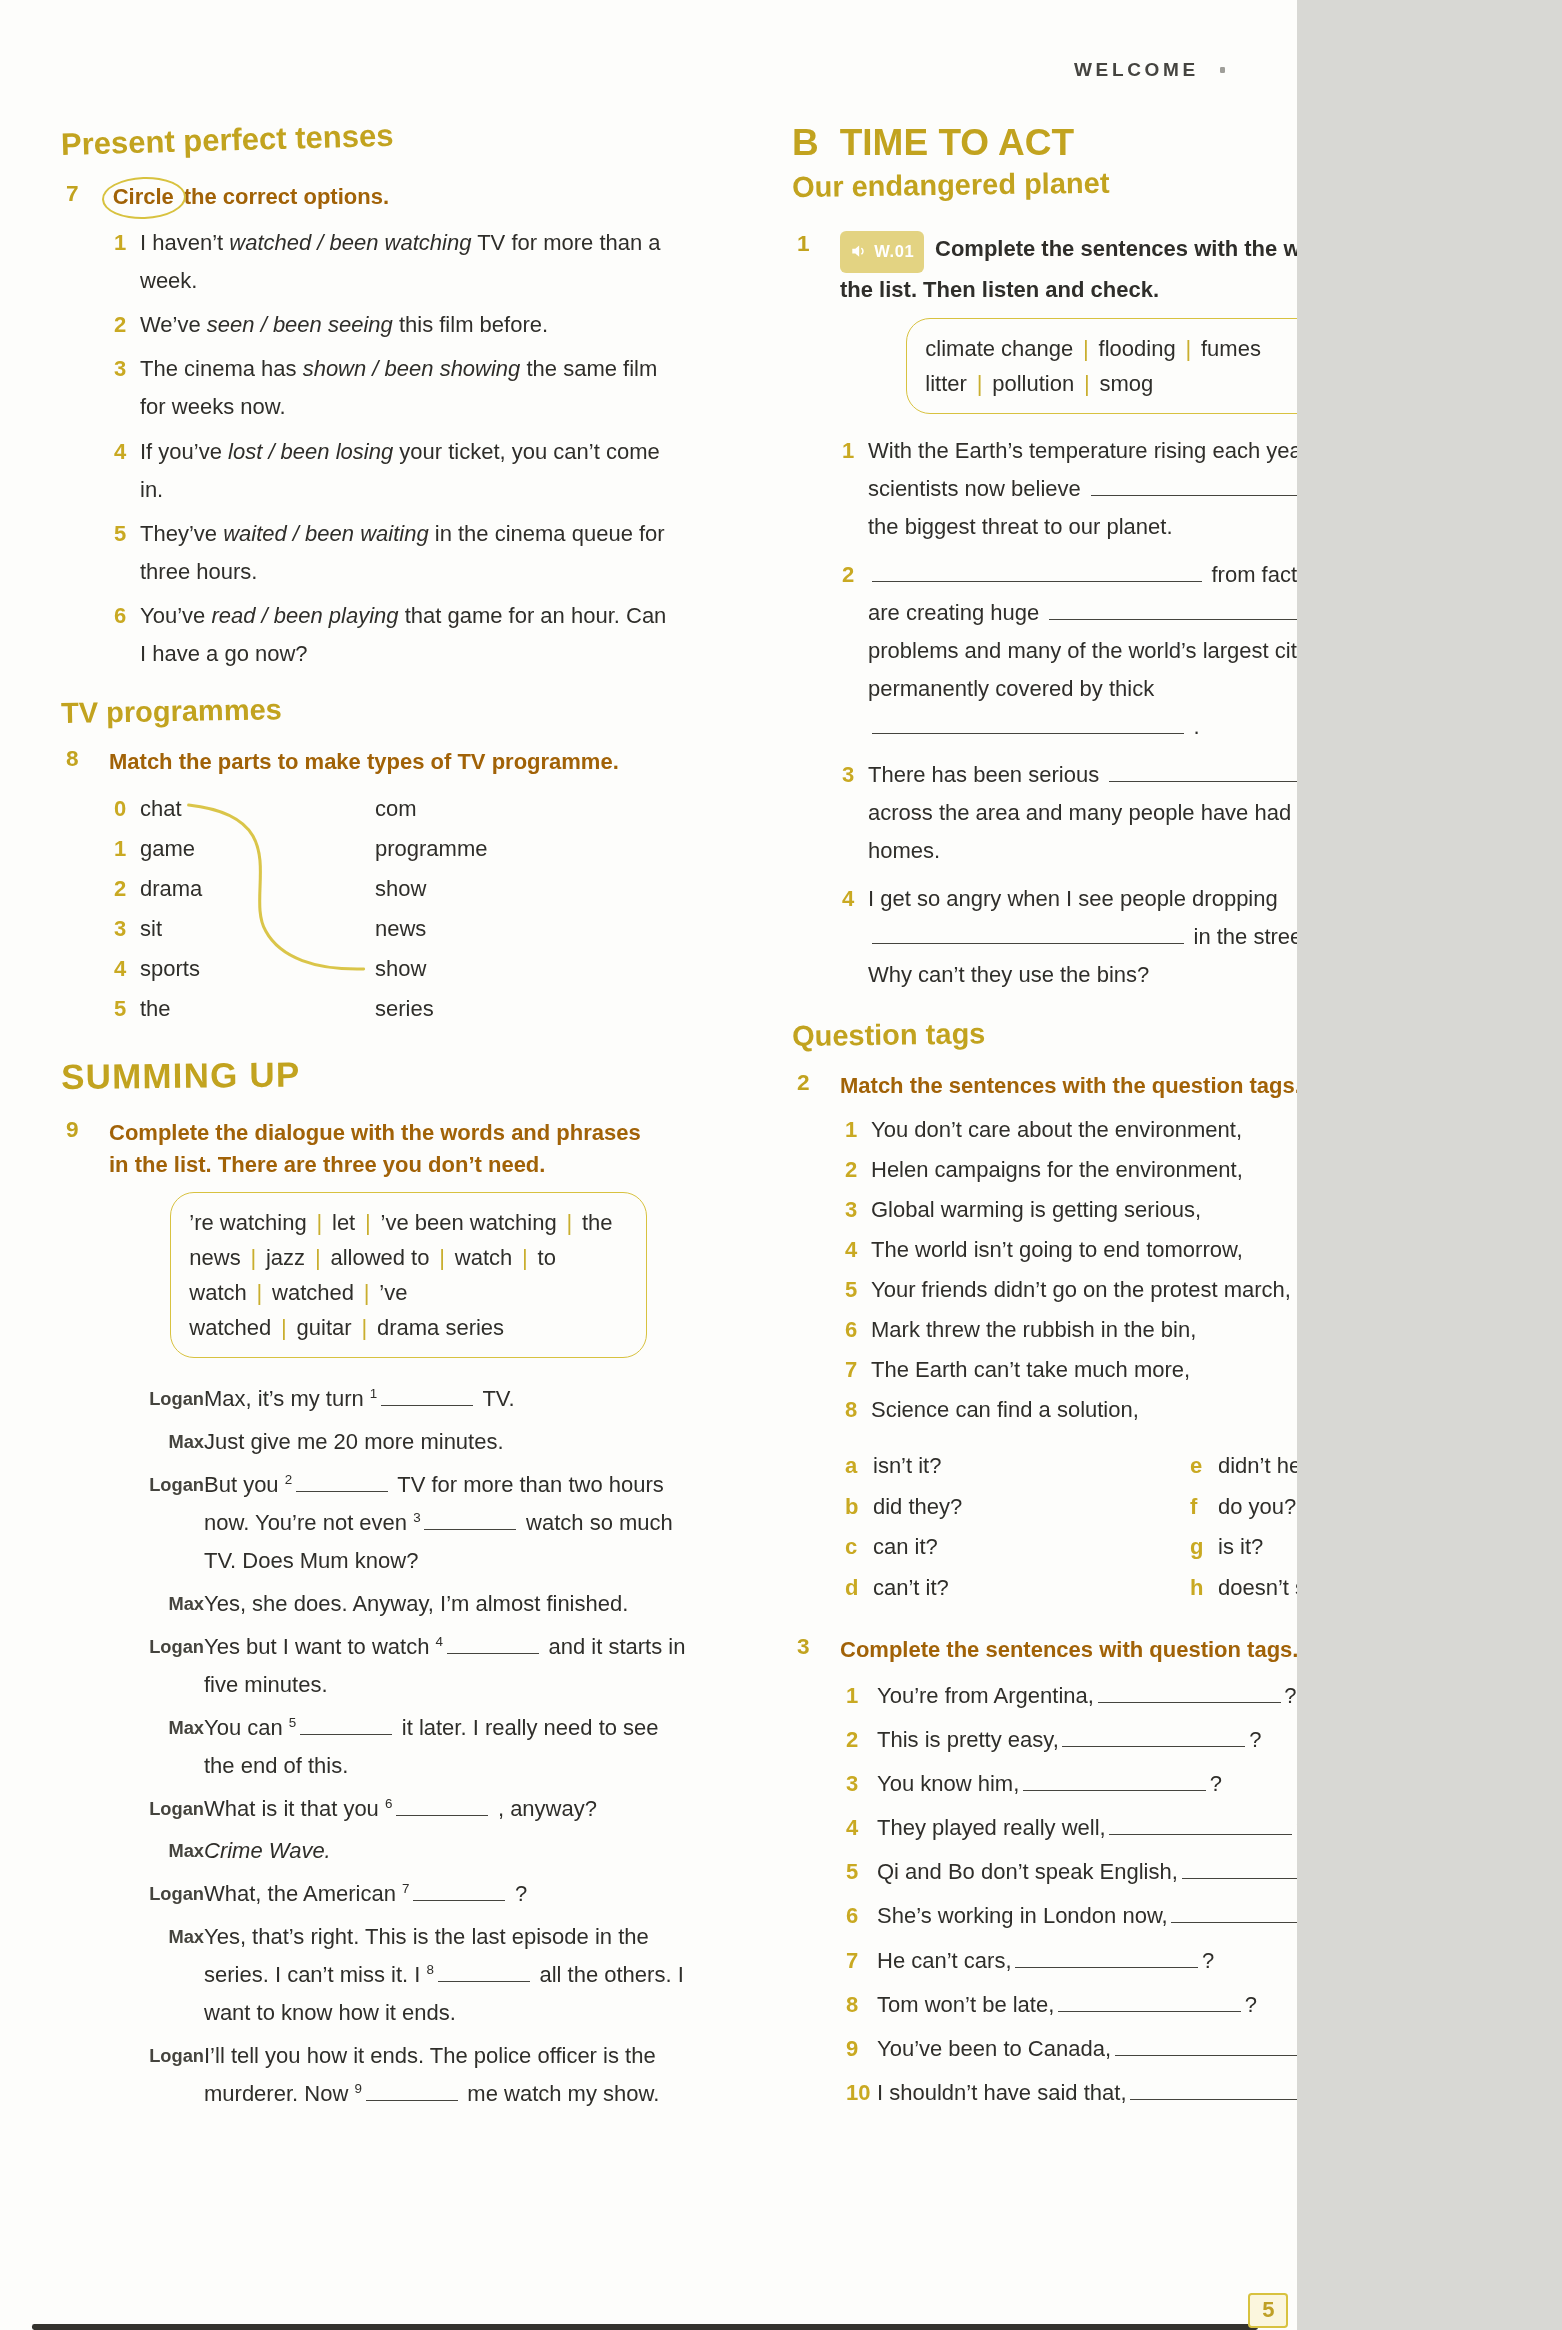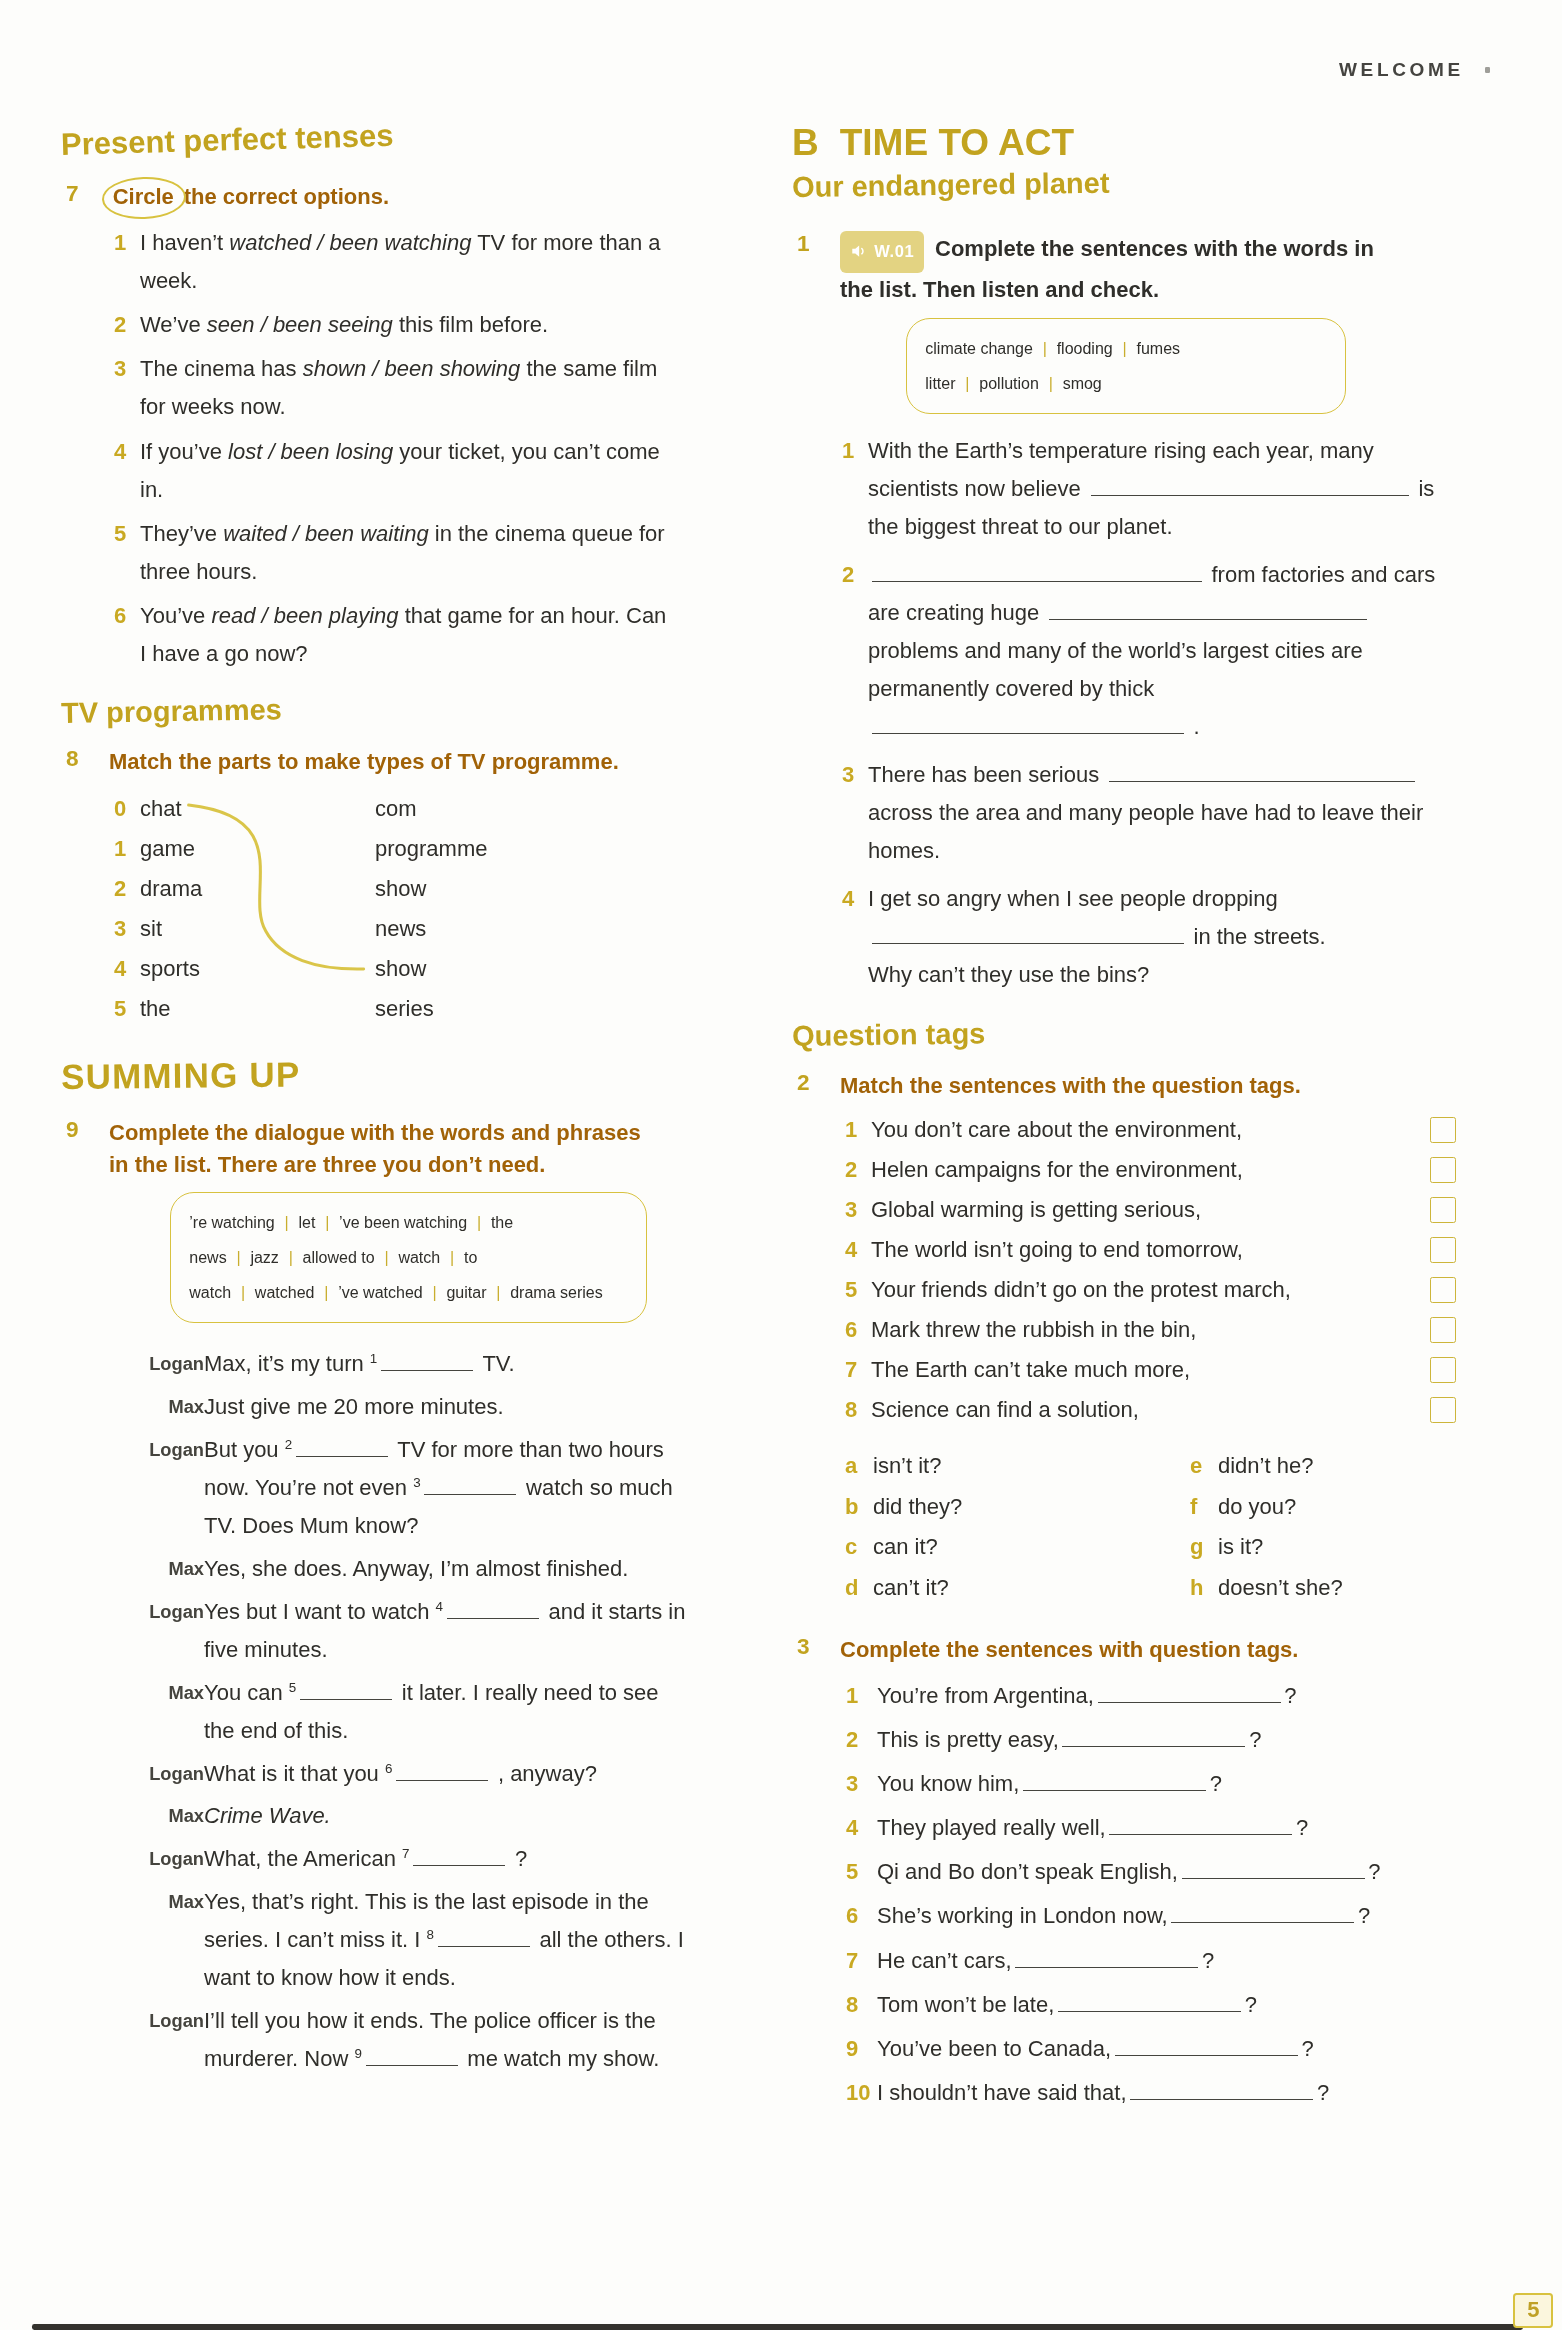--- a/index.html
+++ b/index.html
@@ -1,17 +1,17 @@
 <!DOCTYPE html>
 <html style="font-size:9.8px"><head>
 <meta charset="utf-8">
 <style>
   * { box-sizing: border-box; margin: 0; padding: 0; }
   body { margin: 0; background: #d8d8d4; }
-  .page { position: relative; width: 1562px; height: 2330px; background: #fdfdfb;
+  .page { position: relative; width: 1297px; height: 2330px; background: #fdfdfb;
           font-family: "Liberation Sans", sans-serif; color: #2f2e2a; overflow: hidden; }
 
   .welcome { position: absolute; top: 59px; right: 98px; font-size: 19px; font-weight: 700;
              letter-spacing: 3.7px; color: #454440; }
   .welcome-dot { position: absolute; top: 67px; right: 72px; width: 5.5px; height: 5.5px;
                  background: #76756f; border-radius: 1.2px; opacity: .7; }
 
   .col-left  { position: absolute; left: 61px; top: 127px; width: 679px; }
   .col-right { position: absolute; left: 792px; top: 122px; width: 709px; }
 
@@ -45,21 +45,21 @@
   .circle-mark { position: absolute; left: -7.3px; top: -4.3px; right: -8.6px; bottom: -5.5px;
                  border: 2.4px solid #d8c23f; border-radius: 50%; transform: rotate(-2deg); }
 
   .match { position: relative; margin-left: 53px; width: 416px; margin-bottom: 28px; }
   .mrow  { display: flex; height: 40px; align-items: center; font-size: 22px; }
   .mnum  { width: 26px; font-weight: 700; color: #c9a922; }
   .mword { width: 235px; }
   .match-svg { position: absolute; left: 0; top: 0; pointer-events: none; }
 
   .wordbox { border: 1.8px solid #d8c23f; border-radius: 24px; padding: 12.2px 18.3px; width: 477px;
-             margin: 3.7px 0 22px 109px; font-size: 16px; line-height: 35px; }
+             margin: 3.7px 0 22px 109px; font-size: 22px; line-height: 35px; }
   .wordbox-r { width: 440px; margin: 0 0 18.3px 114px; }
   .wb-sep { color: #c9ae2e; margin: 0 9.8px; }
 
   .dialogue { margin-left: 68px; width: 587px; }
   .dlg-row  { display: flex; margin-bottom: 4.9px; }
   .dlg-who  { width: 75px; flex-shrink: 0; font-weight: 700; font-size: 18.3px; line-height: 38px; color: #45443e; text-align: right; }
   .dlg-text { font-size: 22px; line-height: 38px; max-width: 483px; }
   .movie { font-style: italic; }
 
   .sup { font-size: 13.4px; vertical-align: super; line-height: 0; font-weight: 400; }

